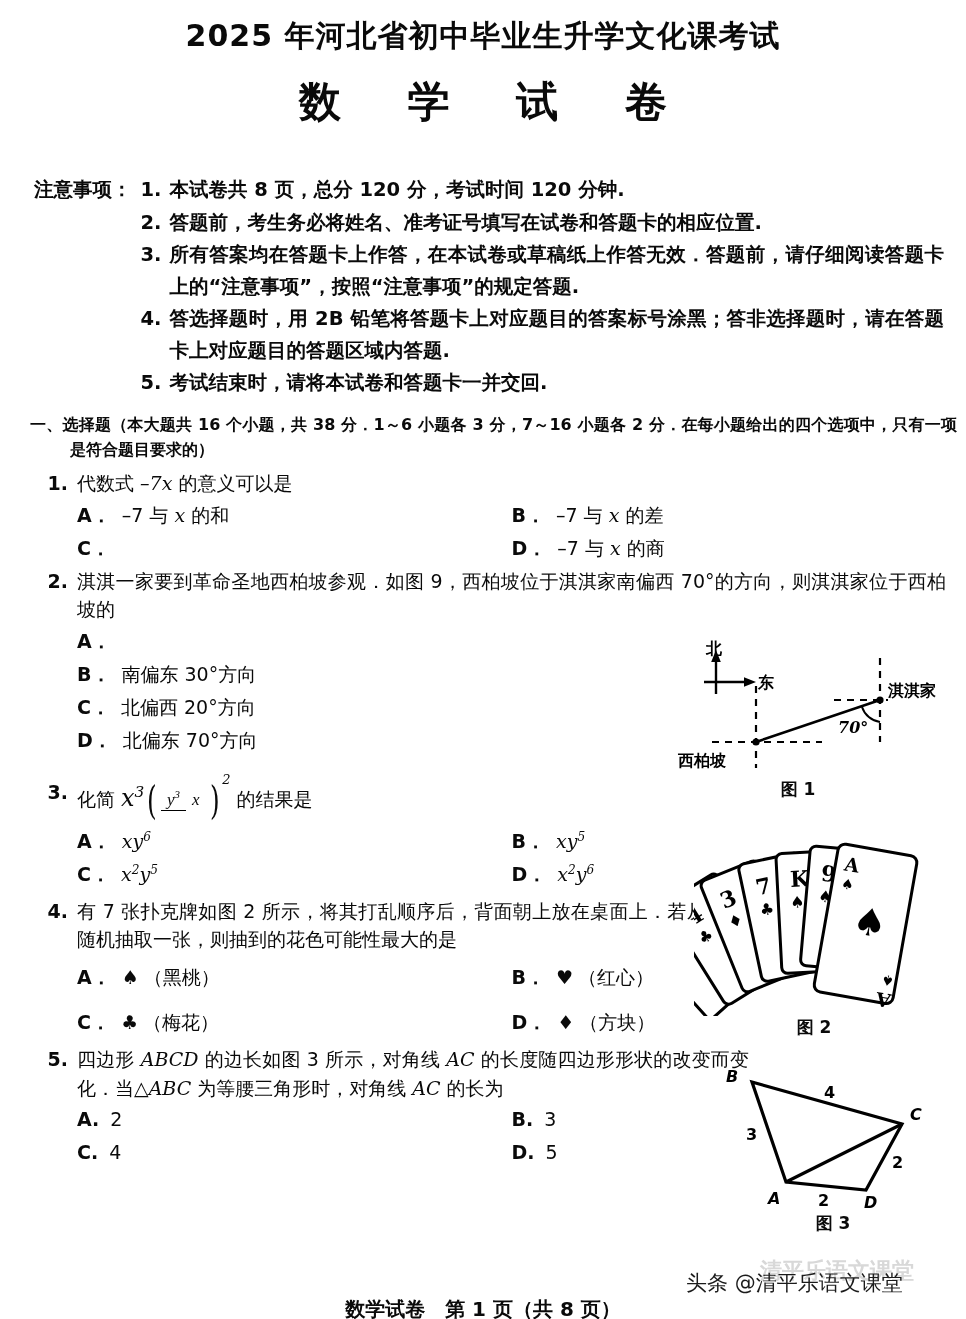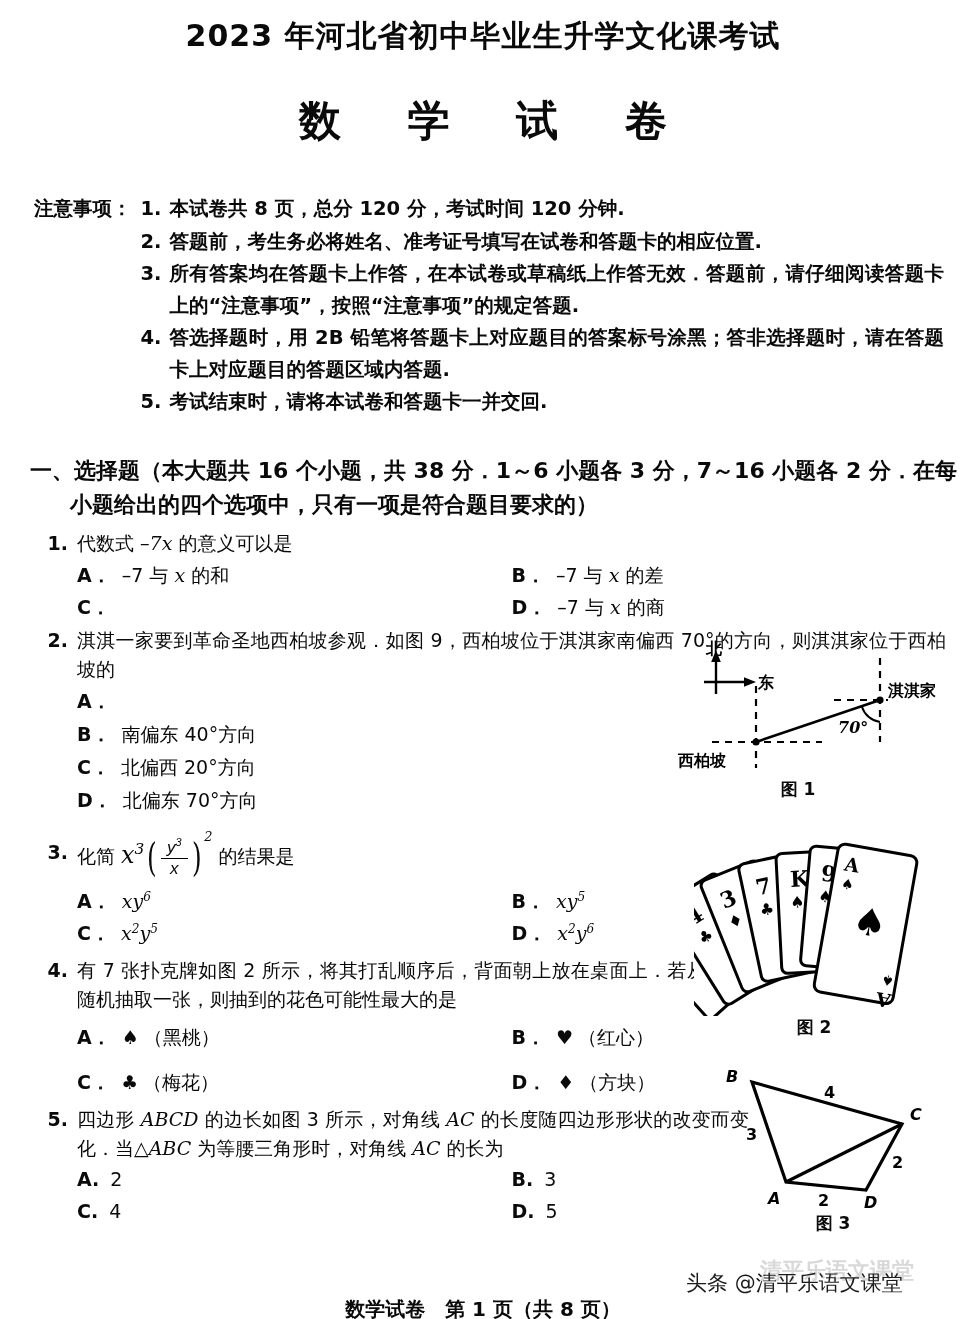--- a/index.html
+++ b/index.html
@@ -20,21 +20,21 @@
     font-weight:bold;
     letter-spacing:1px;
     margin-top:16px;
     font-family:"DejaVu Sans","Liberation Sans",sans-serif;
   }
   .title-sub{
     text-align:center;
     font-size:42px;
     font-weight:bold;
     letter-spacing:26px;
-    margin-top:36px;
+    margin-top:17px;
     padding-left:26px;
     font-family:"DejaVu Sans","Liberation Sans",sans-serif;
   }
 
   
   .notice{
     margin-top:44px;
     padding-left:34px;
     padding-right:22px;
     font-size:19.5px;
@@ -44,24 +44,24 @@
   }
   .notice-row{display:flex;align-items:flex-start;}
   .notice-label{flex:0 0 auto;white-space:nowrap;}
   .notice-list{flex:1 1 auto;}
   .notice-item{display:flex;align-items:flex-start;margin-bottom:1px;}
   .notice-num{flex:0 0 30px;text-align:right;padding-right:8px;}
   .notice-text{flex:1 1 auto;text-align:justify;}
 
   
   .section{
-    margin-top:35px;
+    margin-top:13px;
     padding-left:30px;
     padding-right:9px;
-    font-size:22px;
+    font-size:16px;
     line-height:1.56;
     font-weight:bold;
     font-family:"DejaVu Sans","Liberation Sans",sans-serif;
   }
   .section-body{padding-left:40px;text-indent:-40px;text-align:justify;}
 
   
   .qlist{
     margin-top:6px;
     padding-left:38px;
@@ -132,24 +132,23 @@
     font-weight:bold;
     color:#d8d8d8;
     font-family:"DejaVu Sans","Liberation Sans",sans-serif;
     white-space:nowrap;
     text-align:center;
   }
 
   
   .frac{
     display:inline-flex;
-    flex-direction:column;
     align-items:center;
     vertical-align:middle;
-    font-family:Liberation Sans, sans-serif;
+    font-family:Liberation Serif, serif;
     font-style:italic;
     font-size:17px;
     line-height:1.08;
     margin:0 1px;
   }
   .frac .num{border-bottom:1.4px solid #000;padding:0 6px 1px 6px;}
   .frac .den{padding:1px 6px 0 6px;}
   .paren{
     display:inline-block;
     font-size:40px;
@@ -159,21 +158,21 @@
     font-family:"DejaVu Serif","Liberation Serif",serif;
     transform:scaleX(0.62);
   }
   .parenexp{vertical-align:22px;font-size:13px;font-style:italic;font-family:"DejaVu Serif","Liberation Serif",serif;}
 </style>
 </head>
 <body>
 
 <div class="page">
 
-  <div class="title-main">2023 年河北省初中毕业生升学文化课考试</div>
+  <div class="title-main">2025 年河北省初中毕业生升学文化课考试</div>
   <div class="title-sub">数 学 试 卷</div>
 
   <div class="notice">
     <div class="notice-row">
       <div class="notice-label">注意事项：</div>
       <div class="notice-list">
         <div class="notice-item">
           <span class="notice-num">1.</span>
           <span class="notice-text">本试卷共 8 页，总分 120 分，考试时间 120 分钟.</span>
         </div>
@@ -238,21 +237,21 @@
       </div>
       <div class="opts narrow" style="max-width:420px;">
         <div class="optrow">
             <div class="opt" style="flex:0 0 100%;">
           <span class="opt-k">A．</span>
             </div>
           </div>
         <div class="optrow">
             <div class="opt" style="flex:0 0 100%;">
           <span class="opt-k">B．</span>
-          <span class="opt-v">南偏东 40°方向</span>
+          <span class="opt-v">南偏东 30°方向</span>
             </div>
           </div>
         <div class="optrow">
             <div class="opt" style="flex:0 0 100%;">
           <span class="opt-k">C．</span>
           <span class="opt-v">北偏西 20°方向</span>
             </div>
           </div>
         <div class="optrow">
             <div class="opt" style="flex:0 0 100%;">

